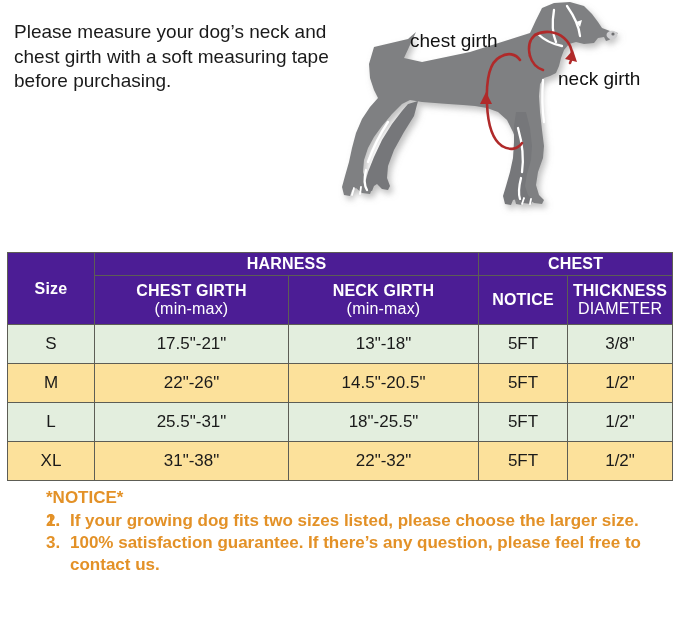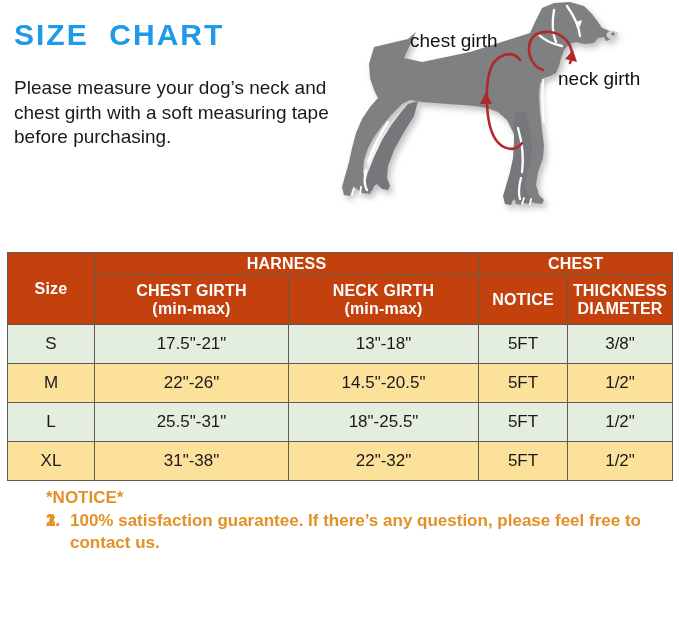--- a/index.html
+++ b/index.html
@@ -61,31 +61,31 @@
     width: 665px;
     table-layout: fixed;
   }
   table#size-table td, table#size-table th {
     border: 1px solid #5d5d55;
     text-align: center;
     vertical-align: middle;
     padding: 0;
   }
   .hdr {
-    background: #c2410c;
+    background: #4c1d95;
     color: #ffffff;
     font-weight: bold;
     font-size: 16px;
     letter-spacing: 0.2px;
     line-height: 1.12;
   }
   .hdr.group { height: 22px; font-size: 16px; }
   .hdr.sub   { height: 48px; }
   .hdr.size-cell { height: 70px; font-size: 16px; margin-left: 40px; }
-  .sub-line2 { display: block; font-weight: bold; }
+  .sub-line2 { display: block; font-weight: normal; }
 
   tr.row-green td { background: #e3eede; }
   tr.row-yellow td { background: #fce19b; }
   tbody td {
     height: 38px;
     font-size: 17px;
     color: #1a1a1a;
     font-weight: 400;
   }
   tbody td.size-col { font-size: 17px; }
@@ -123,21 +123,20 @@
   ol#notice-list li .num {
     position: absolute;
     left: 0;
     top: 0;
   }
 </style>
 </head>
 <body>
 
 <div id="intro-block">
-  <h1 id="page-title">SIZE  CHART</h1>
   <p id="intro-text">Please measure your dog’s neck and chest girth with a soft measuring tape before purchasing.</p>
 </div>
 
 <div id="dog-illustration">
   <svg width="349" height="222" viewBox="0 0 349 222" xmlns="http://www.w3.org/2000/svg">
     <defs>
       <filter id="dogshadow" x="-20%" y="-20%" width="150%" height="150%">
         <feDropShadow dx="3" dy="4" stdDeviation="3" flood-color="#8a8a8a" flood-opacity="0.55"></feDropShadow>
       </filter>
     </defs>
@@ -350,19 +349,20 @@
 </div>
 
 <div id="notice-block">
   <div id="notice-heading">*NOTICE*</div>
   <ol id="notice-list">
     <li>
       <span class="num">1.</span>
     </li>
     <li>
       <span class="num">2.</span>
+      <span>If your growing dog fits two sizes listed, please choose the larger size.</span>
     </li>
     <li>
       <span class="num">3.</span>
       <span>100% satisfaction guarantee. If there’s any question, please feel free to contact us.</span>
     </li>
   </ol>
 </div>
 
 </body></html>

